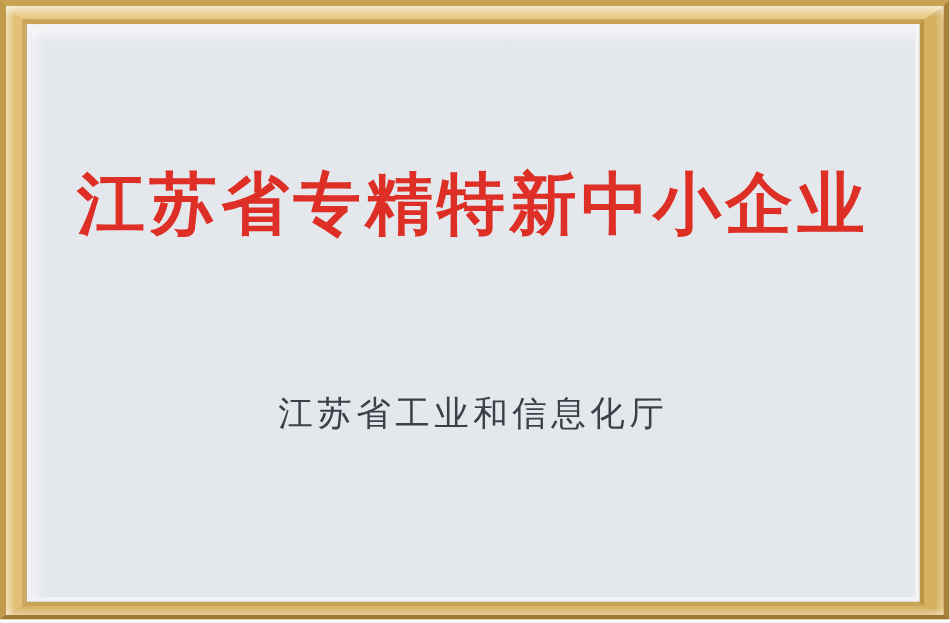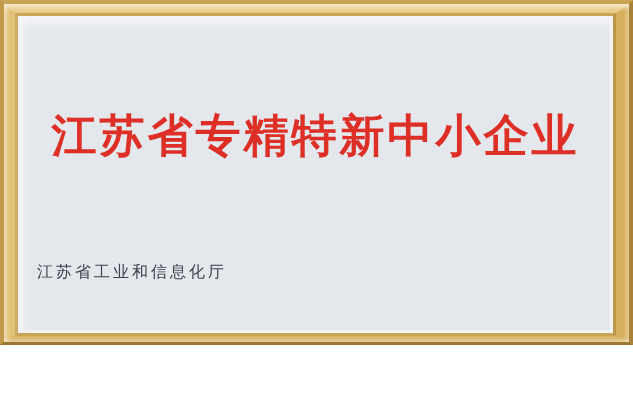--- a/index.html
+++ b/index.html
@@ -8,21 +8,21 @@
     background: #ffffff;
   }
   body {
     font-family: "Liberation Sans", "DejaVu Sans", sans-serif;
   }
 
   
   .plaque {
     position: relative;
     width: 633px;
-    height: 345px;
+    height: 413px;
     overflow: hidden;
     box-sizing: border-box;
     background: #b8923f;
   }
 
   
   .frame-outer {
     position: absolute;
     inset: 0;
     box-sizing: border-box;
@@ -112,26 +112,26 @@
     font-size: 45px;
     font-weight: bold;
     letter-spacing: 3px;
     line-height: 1.12;
     white-space: nowrap;
     font-family: "Liberation Sans", "DejaVu Sans", sans-serif;
   }
 
   .subtitle {
     position: absolute;
-    left: 16px;
+    left: 0;
     right: 0;
     top: 243px;
-    text-align: left;
+    text-align: center;
     color: #3b4049;
-    font-size: 16px;
+    font-size: 23px;
     font-weight: normal;
     letter-spacing: 3px;
     line-height: 1.2;
     white-space: nowrap;
     font-family: "Liberation Sans", "DejaVu Sans", sans-serif;
   }
 </style>
 </head>
 <body>
 

